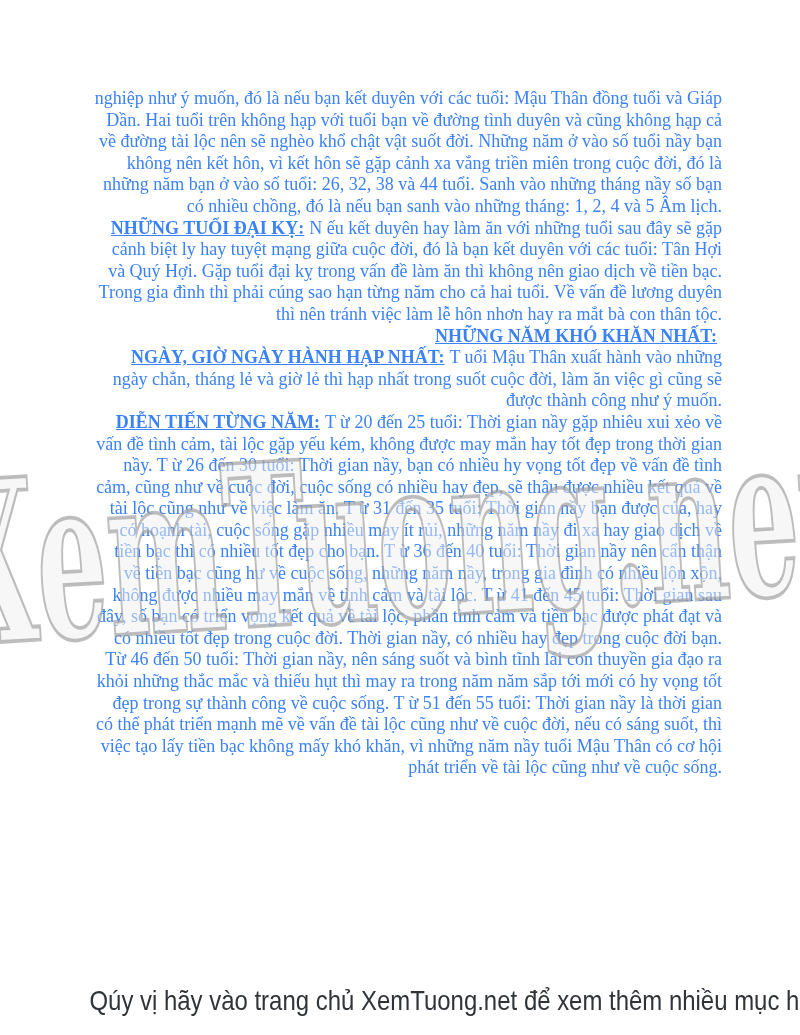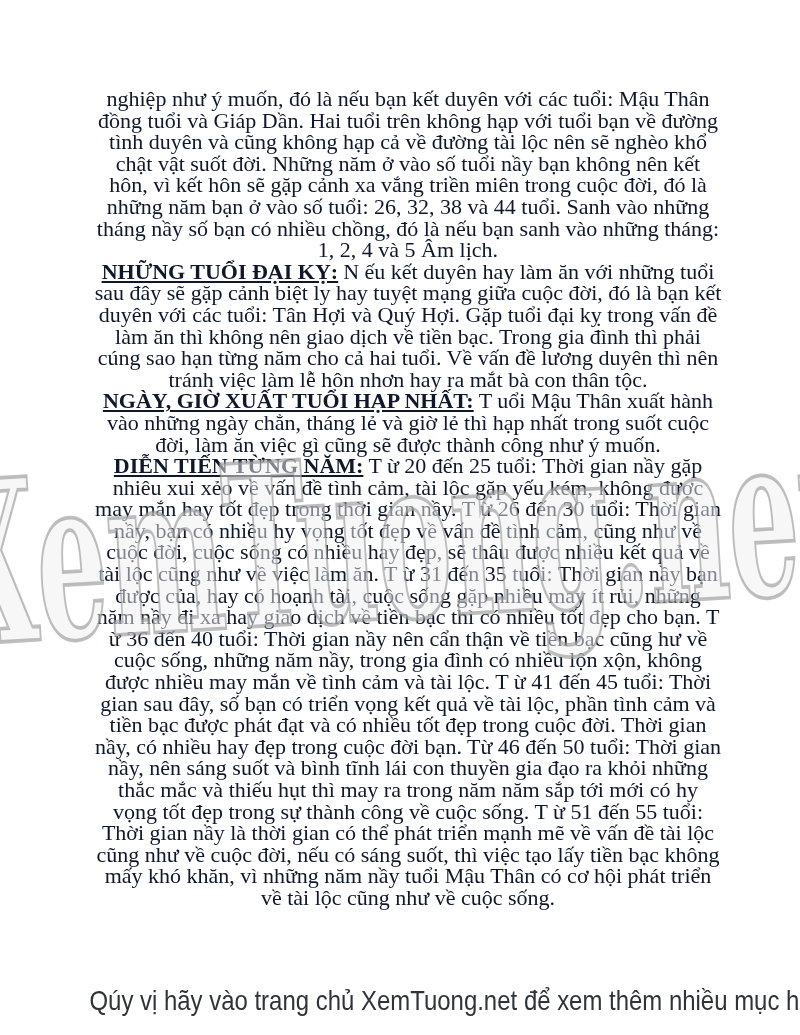--- a/index.html
+++ b/index.html
@@ -11,24 +11,24 @@
     background: #ffffff;
     overflow: hidden;
     font-family: "Liberation Serif", serif;
   }
   .content {
     position: absolute;
     left: 94px;
     top: 88px;
     width: 628px;
     z-index: 1;
-    color: #0f172a;
-    font-size: 22px;
+    color: #3b82f6;
+    font-size: 18px;
     line-height: 21.6px;
-    text-align: center;
+    text-align: right;
   }
   .content p { margin: 0; }
   .content b { font-weight: bold; }
   .content b:not(:empty) { margin-right: 5px; text-decoration: underline; }
   .watermark {
     position: absolute;
     left: 0;
     right: 0;
     top: 538px;
     height: 0;
@@ -69,21 +69,22 @@
   .footer-inner .site { margin: 0 8px; }
 </style>
 </head>
 <body>
 
 <div class="page">
 
   <div class="content">
     <p><b></b><span>nghiệp như ý muốn, đó là nếu bạn kết duyên với các tuổi: Mậu Thân đồng tuổi và Giáp Dần. Hai tuổi trên không hạp với tuổi bạn về đường tình duyên và cũng không hạp cả về đường tài lộc nên sẽ nghèo khổ chật vật suốt đời. Những năm ở vào số tuổi nầy bạn không nên kết hôn, vì kết hôn sẽ gặp cảnh xa vắng triền miên trong cuộc đời, đó là những năm bạn ở vào số tuổi: 26, 32, 38 và 44 tuổi. Sanh vào những tháng nầy số bạn có nhiều chồng, đó là nếu bạn sanh vào những tháng: 1, 2, 4 và 5 Âm lịch.</span></p>
     <p><b>NHỮNG TUỔI ĐẠI KỴ:</b><span>N ếu kết duyên hay làm ăn với những tuổi sau đây sẽ gặp cảnh biệt ly hay tuyệt mạng giữa cuộc đời, đó là bạn kết duyên với các tuổi: Tân Hợi và Quý Hợi. Gặp tuổi đại kỵ trong vấn đề làm ăn thì không nên giao dịch về tiền bạc. Trong gia đình thì phải cúng sao hạn từng năm cho cả hai tuổi. Về vấn đề lương duyên thì nên tránh việc làm lễ hôn nhơn hay ra mắt bà con thân tộc.</span></p>
-    <p><b>NGÀY, GIỜ XUẤT TUỔI HẠP NHẤT:</b><span>T uổi Mậu Thân xuất hành vào những ngày chẳn, tháng lẻ và giờ lẻ thì hạp nhất trong suốt cuộc đời, làm ăn việc gì cũng sẽ được thành công như ý muốn.</span></p>
+    <p><b>NHỮNG NĂM KHÓ KHĂN NHẤT:</b><span></span></p>
+    <p><b>NGÀY, GIỜ NGÀY HÀNH HẠP NHẤT:</b><span>T uổi Mậu Thân xuất hành vào những ngày chẳn, tháng lẻ và giờ lẻ thì hạp nhất trong suốt cuộc đời, làm ăn việc gì cũng sẽ được thành công như ý muốn.</span></p>
     <p><b>DIỄN TIẾN TỪNG NĂM:</b><span>T ừ 20 đến 25 tuổi: Thời gian nầy gặp nhiêu xui xẻo về vấn đề tình cảm, tài lộc gặp yếu kém, không được may mắn hay tốt đẹp trong thời gian nầy. T ừ 26 đến 30 tuổi: Thời gian nầy, bạn có nhiều hy vọng tốt đẹp về vấn đề tình cảm, cũng như về cuộc đời, cuộc sống có nhiều hay đẹp, sẽ thâu được nhiều kết quả về tài lộc cũng như về việc làm ăn. T ừ 31 đến 35 tuổi: Thời gian nầy bạn được của, hay có hoạnh tài, cuộc sống gặp nhiều may ít rủi, những năm nầy đi xa hay giao dịch về tiền bạc thì có nhiều tốt đẹp cho bạn. T ừ 36 đến 40 tuổi: Thời gian nầy nên cẩn thận về tiền bạc cũng hư về cuộc sống, những năm nầy, trong gia đình có nhiều lộn xộn, không được nhiều may mắn về tình cảm và tài lộc. T ừ 41 đến 45 tuổi: Thời gian sau đây, số bạn có triển vọng kết quả về tài lộc, phần tình cảm và tiền bạc được phát đạt và có nhiều tốt đẹp trong cuộc đời. Thời gian nầy, có nhiều hay đẹp trong cuộc đời bạn. Từ 46 đến 50 tuổi: Thời gian nầy, nên sáng suốt và bình tĩnh lái con thuyền gia đạo ra khỏi những thắc mắc và thiếu hụt thì may ra trong năm năm sắp tới mới có hy vọng tốt đẹp trong sự thành công về cuộc sống. T ừ 51 đến 55 tuổi: Thời gian nầy là thời gian có thể phát triển mạnh mẽ về vấn đề tài lộc cũng như về cuộc đời, nếu có sáng suốt, thì việc tạo lấy tiền bạc không mấy khó khăn, vì những năm nầy tuổi Mậu Thân có cơ hội phát triển về tài lộc cũng như về cuộc sống.</span></p>
   </div>
 
   <div class="watermark">
     <span>XemTuong.net</span>
   </div>
 
   <div class="footer">
     <div class="footer-inner">
       <span>Qúy vị hãy vào trang chủ</span><span class="site">XemTuong.net</span><span>để xem thêm nhiều mục hay khác</span>

